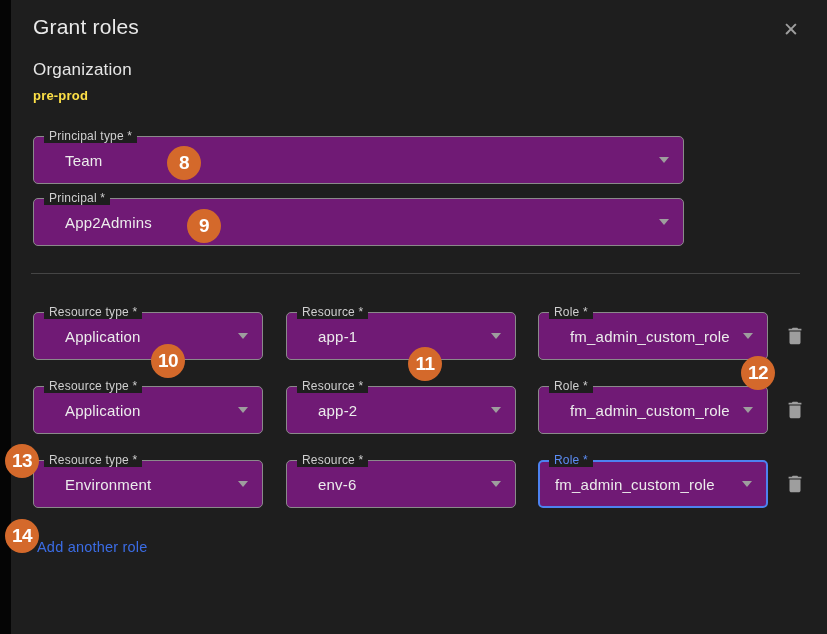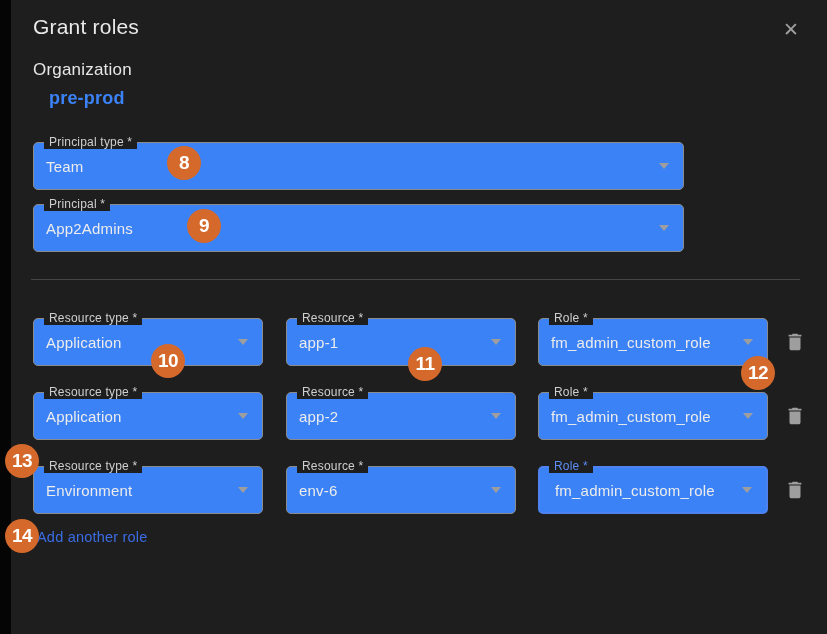--- a/index.html
+++ b/index.html
@@ -26,36 +26,36 @@
     position:absolute;top:18px;right:26px;
     background:none;border:none;cursor:pointer;
     color:#9e9e9e;font-size:19px;line-height:1;padding:2px;
   }
   
   .section-heading{
     margin:0;font-size:17px;font-weight:500;color:#e6e6e6;letter-spacing:.2px;
   }
   .org-heading{margin-top:21px;}
   .org-name{
-    margin-top:8px;margin-left:16px;
-    font-size:18px;font-weight:700;color:#3b82f6;letter-spacing:.2px;
+    margin-top:8px;margin-left:0;
+    font-size:13px;font-weight:700;color:#fde047;letter-spacing:.2px;
   }
   
   .field{
     position:relative;height:48px;box-sizing:border-box;
     border:1px solid #8a8a8a;border-radius:5px;
-    background:#3b82f6;cursor:pointer;
+    background:#701a75;cursor:pointer;
   }
   .field .field-label{
     position:absolute;top:-8px;left:10px;
     background:#1e1e1e;padding:0 5px;
     font-size:12px;color:#cfcfcf;letter-spacing:.2px;white-space:nowrap;
   }
   .field .field-value{
-    position:absolute;left:12px;top:50%;transform:translateY(-50%);
+    position:absolute;left:31px;top:50%;transform:translateY(-50%);
     font-size:15px;color:#ececec;letter-spacing:.2px;white-space:nowrap;
   }
   .field .arrow{
     position:absolute;right:14px;top:50%;margin-top:-3px;
     width:0;height:0;
     border-left:5px solid transparent;border-right:5px solid transparent;
     border-top:6px solid #9e9e9e;
   }
   .field.focused{
     border:2px solid #4d82f0;
@@ -78,21 +78,21 @@
   .role-row.first{margin-top:38px;}
   .role-row .field{width:230px;flex:0 0 auto;}
   .gap1{width:23px;flex:0 0 auto;}
   .gap2{width:22px;flex:0 0 auto;}
   .trash-btn{
     background:none;border:none;cursor:pointer;
     margin-left:14px;padding:2px;line-height:0;flex:0 0 auto;
   }
   
   .add-link{
-    display:inline-block;margin-top:15px;margin-left:4px;
+    display:inline-block;margin-top:31px;margin-left:4px;
     font-size:14.5px;color:#3b6ce4;text-decoration:none;letter-spacing:.2px;
     cursor:pointer;
   }
   
   .badge{
     position:absolute;width:34px;height:34px;border-radius:50%;
     background:#d4692b;color:#ffffff;
     font-size:19px;font-weight:700;
     display:flex;align-items:center;justify-content:center;
     z-index:10;letter-spacing:-.5px;

